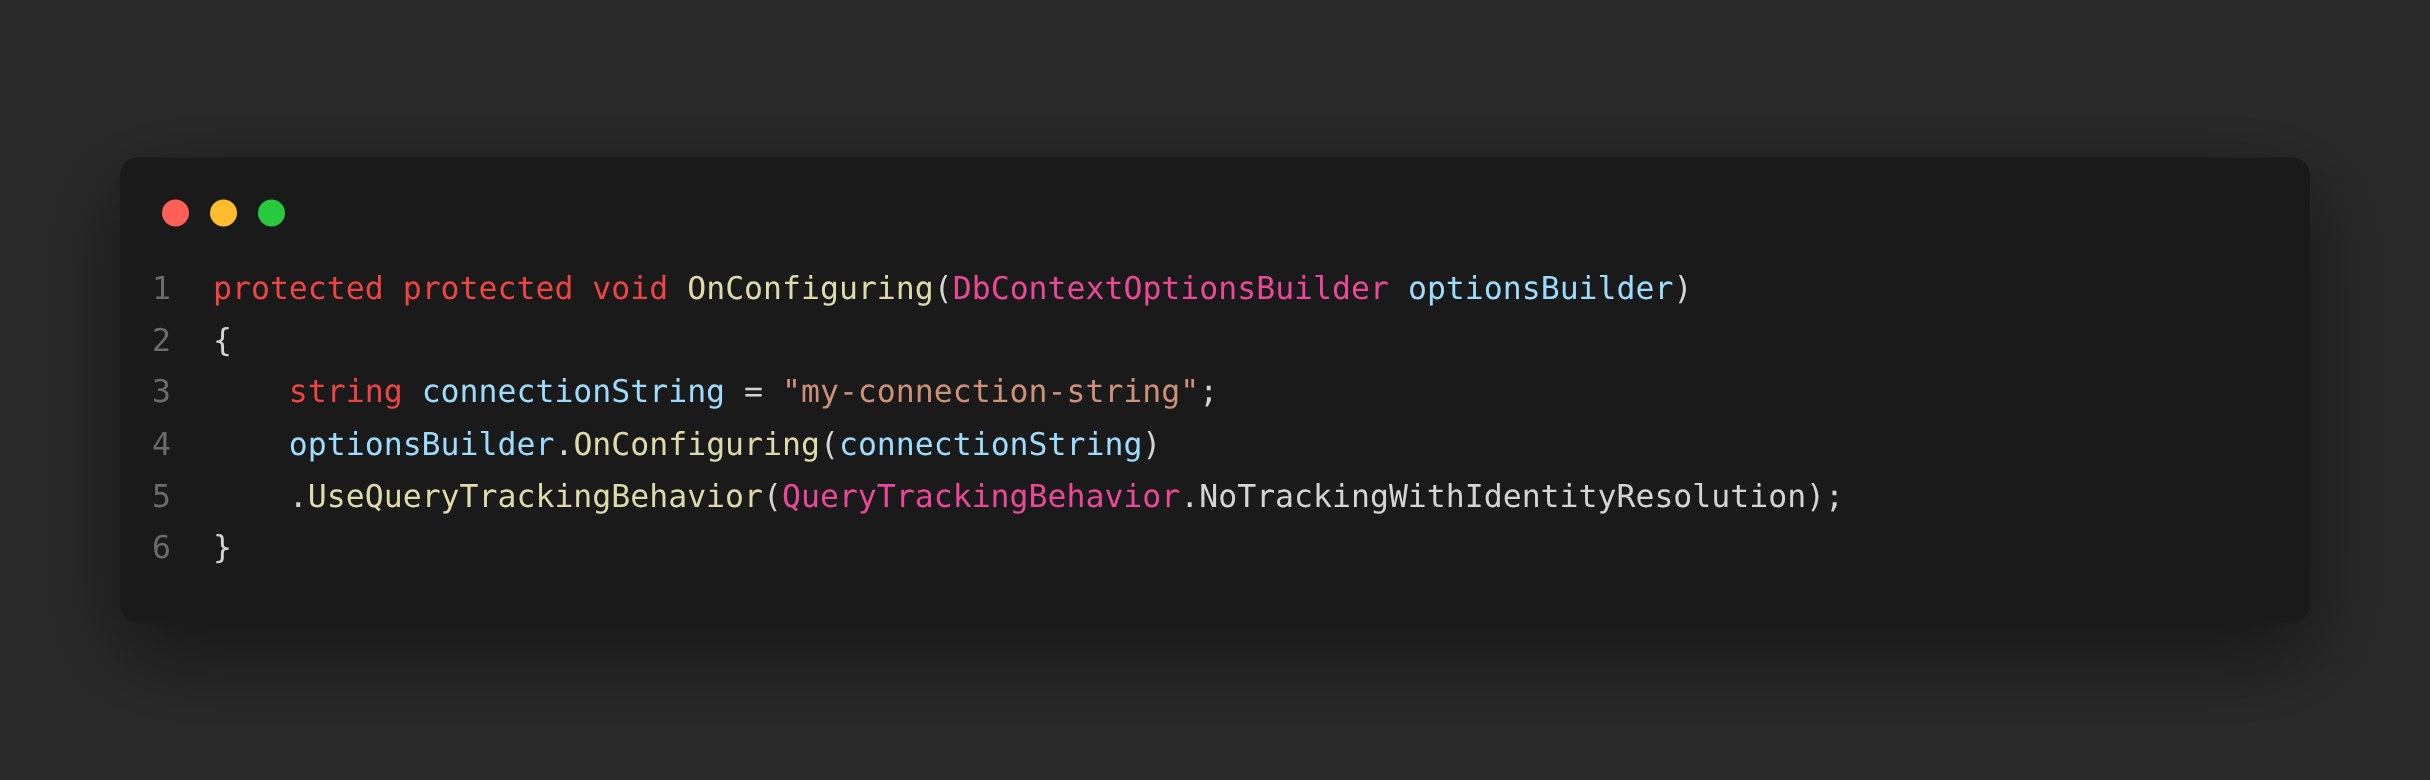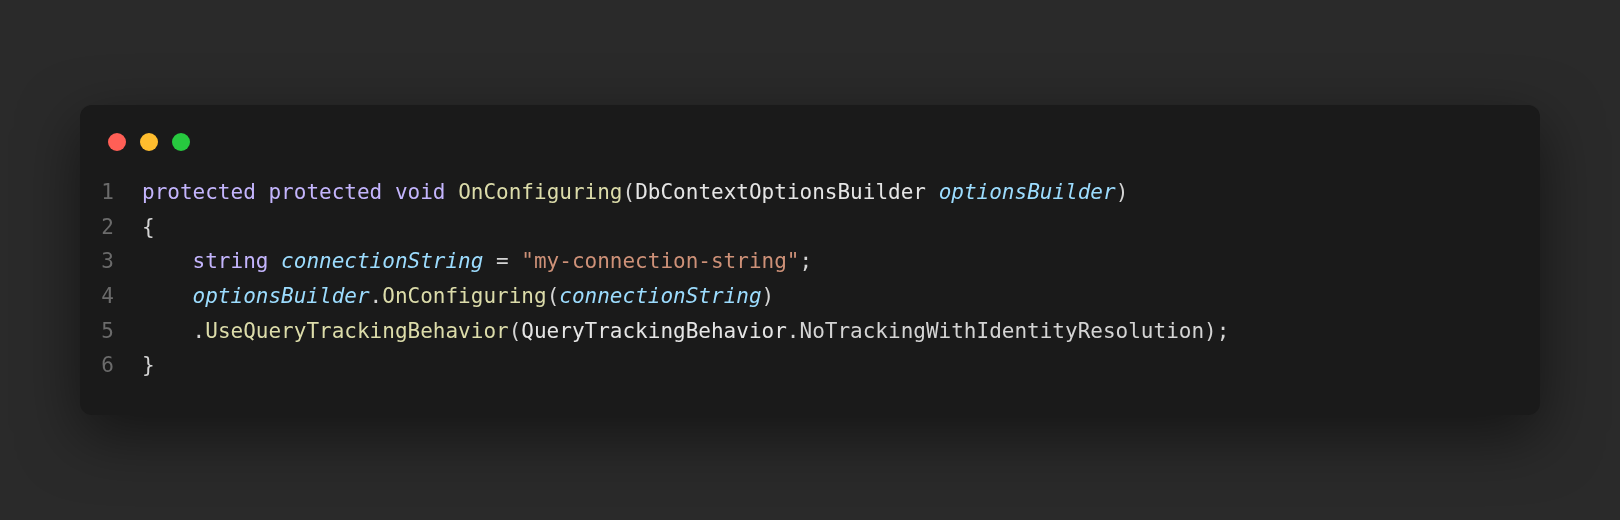--- a/index.html
+++ b/index.html
@@ -42,24 +42,24 @@
     }
     .gutter {
       width: 62px;
       text-align: right;
       color: #6b6b6b;
       padding-right: 28px;
       user-select: none;
       flex-shrink: 0;
     }
     .content { flex: 1; }
-    .kw { color: #c4b5fd; text-align: right; }
-    .type { color: #e5e5e5; }
+    .kw { color: #ef4444; text-align: right; }
+    .type { color: #ec4899; }
     .method { color: #dcdcaa; }
-    .param { color: #9cdcfe; font-style: italic; }
+    .param { color: #9cdcfe; }
     .str { color: #ce9178; }
     .punc { color: #d4d4d4; }
     .plain { color: #d4d4d4; }
   </style>
 </head>
 <body>
 
 <div class="window">
   <div class="titlebar">
     <div class="dot red"></div>

